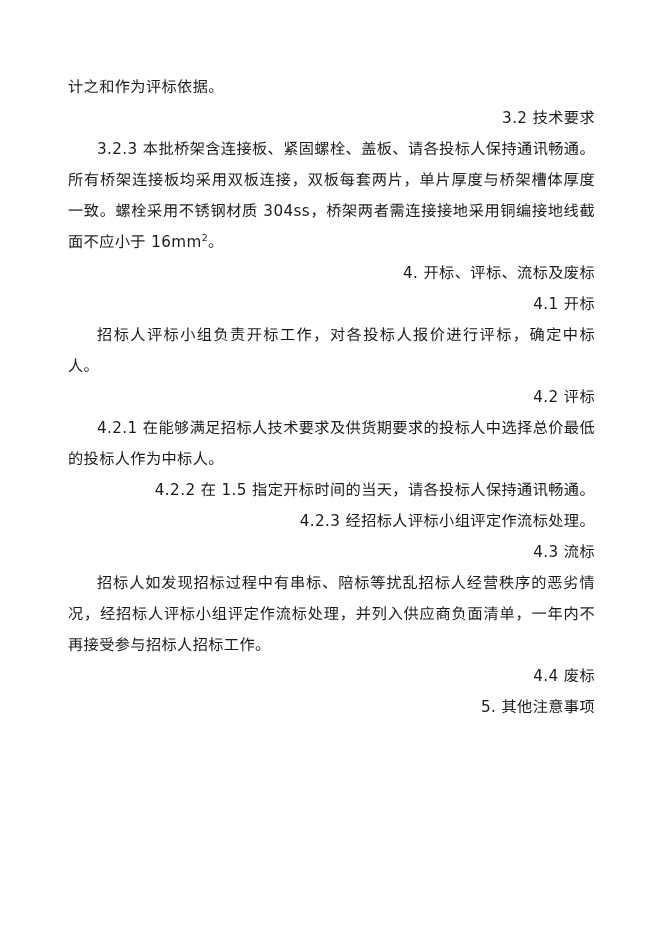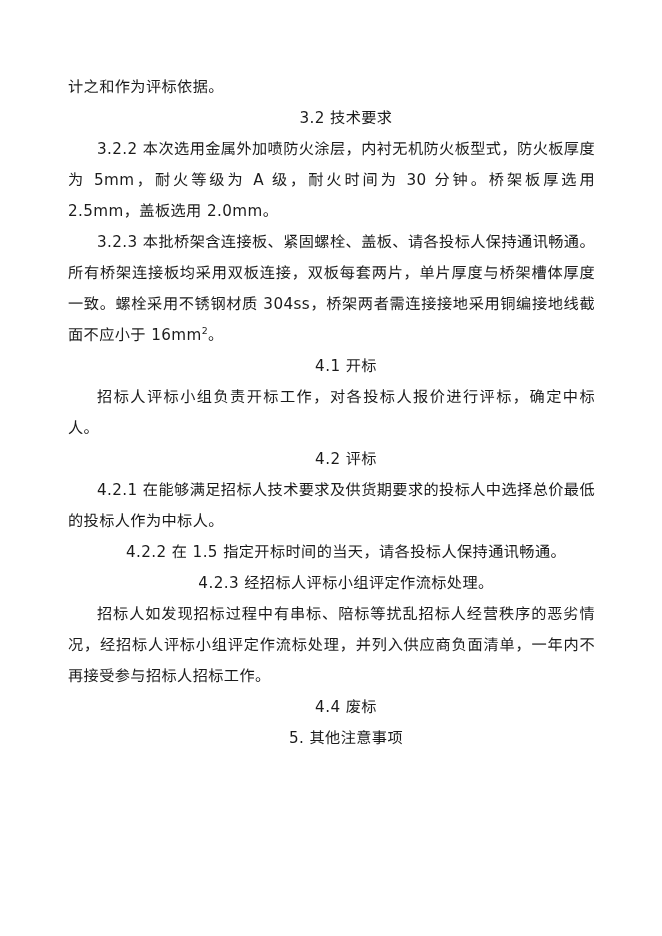--- a/index.html
+++ b/index.html
@@ -41,56 +41,57 @@
   
   .para.cont {
     text-indent: 0;
   }
   
   .para.indent {
     text-indent: 29px;
   }
   
   .para.short {
-    text-align: center;
+    text-align: right;
   }
   sup {
     font-size: 0.62em;
     vertical-align: super;
     line-height: 0;
   }
 </style>
 </head>
 <body>
 
 <div id="page">
   <div id="text-column">
 
     <p class="para cont">计之和作为评标依据。</p>
 
     <p class="para indent short">3.2  技术要求</p>
 
 
-    <p class="para indent">3.2.2 本次选用金属外加喷防火涂层，内衬无机防火板型式，防火板厚度为 5mm，耐火等级为 A 级，耐火时间为 30 分钟。桥架板厚选用 2.5mm，盖板选用 2.0mm。</p>
 
     <p class="para indent"><span>3.2.3 本批桥架含连接板、紧固螺栓、盖板、请各投标人保持通讯畅通。所有桥架连接板均采用双板连接，双板每套两片，单片厚度与桥架槽体厚度一致。螺栓采用不锈钢材质 304ss，桥架两者需连接接地采用铜编接地线截面不应小于 16mm</span><sup>2</sup><span>。</span></p>
 
+    <p class="para indent short">4.  开标、评标、流标及废标</p>
 
     <p class="para indent short">4.1  开标</p>
 
     <p class="para indent">招标人评标小组负责开标工作，对各投标人报价进行评标，确定中标人。</p>
 
     <p class="para indent short">4.2  评标</p>
 
     <p class="para indent">4.2.1 在能够满足招标人技术要求及供货期要求的投标人中选择总价最低的投标人作为中标人。</p>
 
     <p class="para indent short">4.2.2  在 1.5 指定开标时间的当天，请各投标人保持通讯畅通。</p>
 
     <p class="para indent short">4.2.3 经招标人评标小组评定作流标处理。</p>
 
+    <p class="para indent short">4.3  流标</p>
 
     <p class="para indent">招标人如发现招标过程中有串标、陪标等扰乱招标人经营秩序的恶劣情况，经招标人评标小组评定作流标处理，并列入供应商负面清单，一年内不再接受参与招标人招标工作。</p>
 
     <p class="para indent short">4.4  废标</p>
 
 
     <p class="para indent short">5.  其他注意事项</p>
 
   </div>
 </div>

